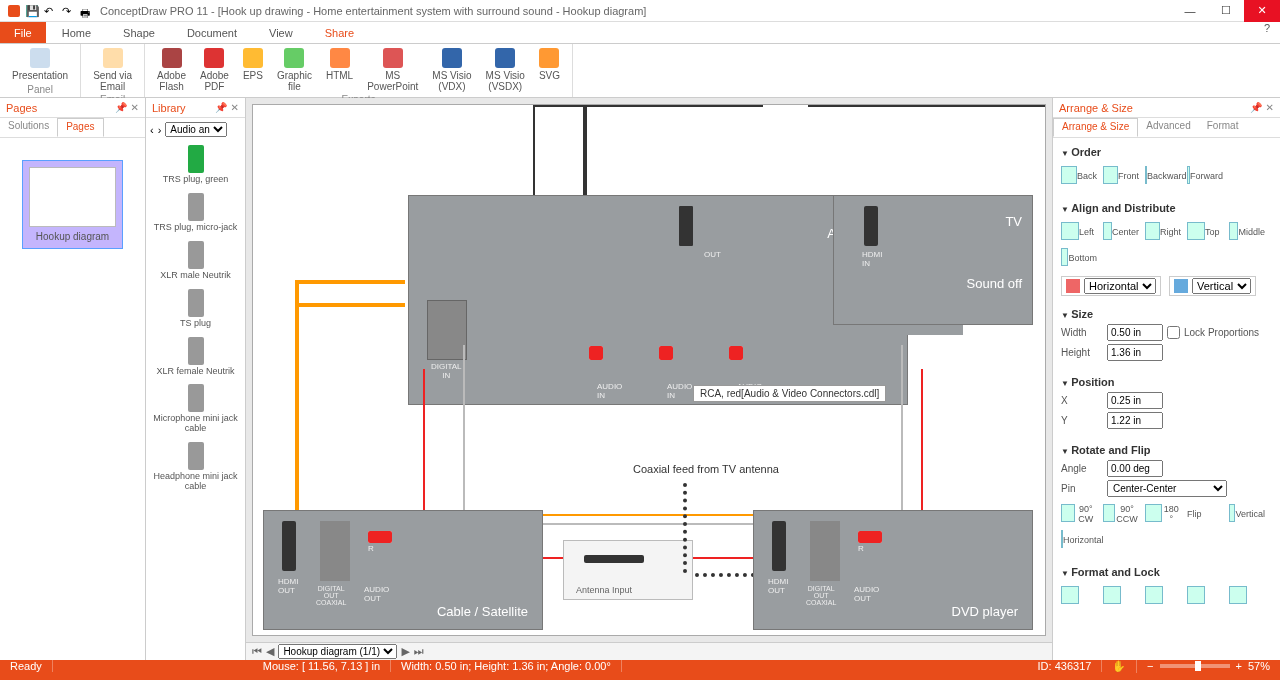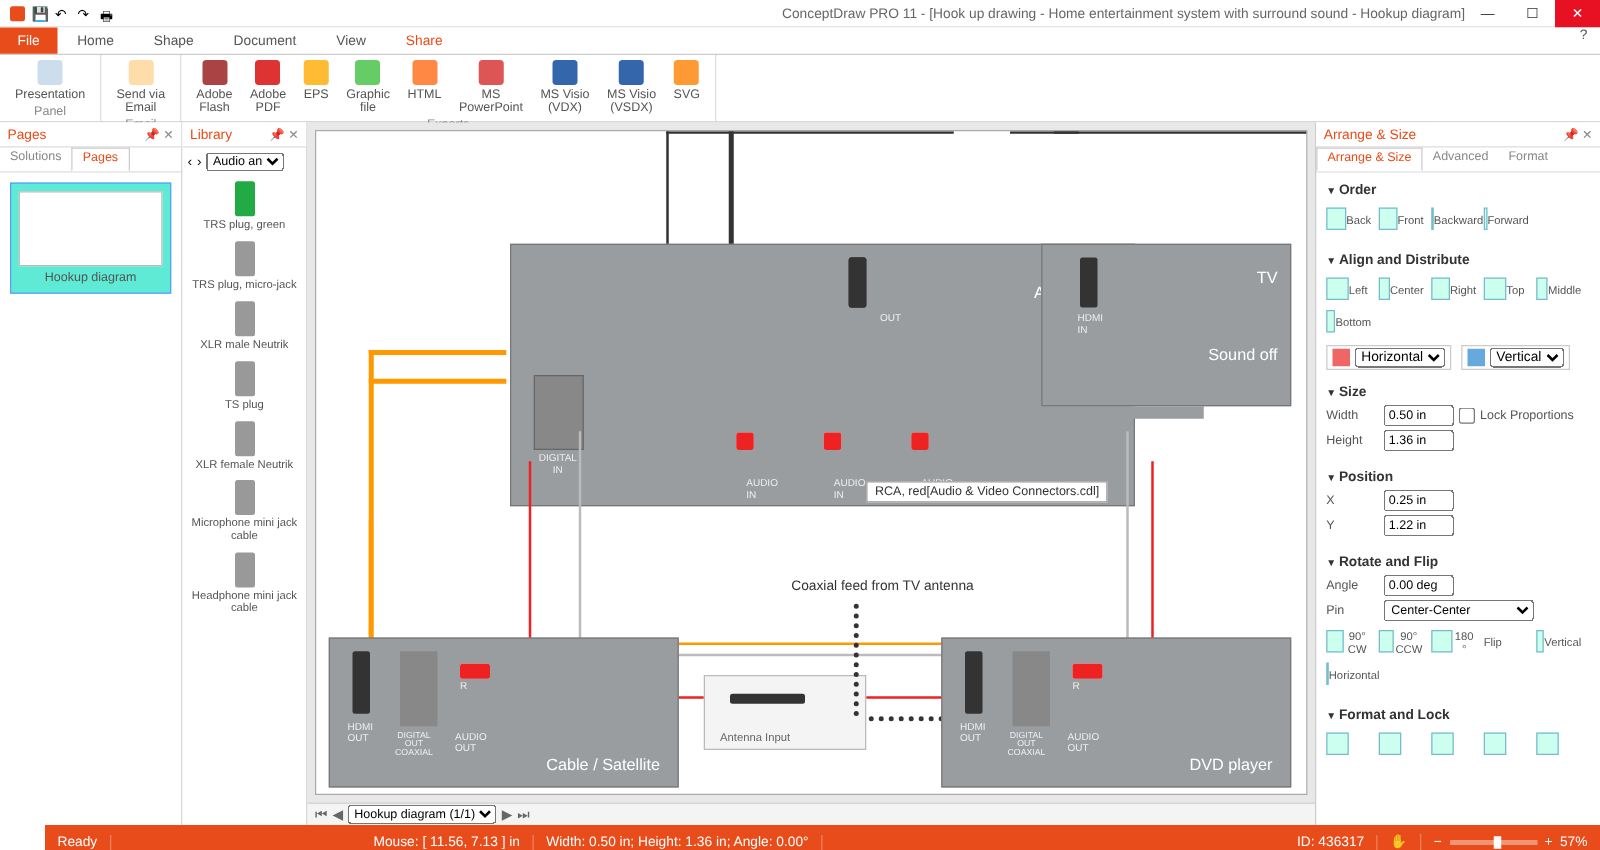--- a/index.html
+++ b/index.html
@@ -1,20 +1,20 @@
 <!DOCTYPE html>
 <html><head>
 <meta charset="utf-8">
 <style>
 * { margin:0; padding:0; box-sizing:border-box; font-family:"Segoe UI",Tahoma,sans-serif; font-size:11px; }
 body { width:1280px; height:680px; background:#fff; overflow:hidden; display:flex; flex-direction:column; }
 .titlebar { height:22px; background:#fff; display:flex; align-items:center; border-bottom:1px solid #ddd; }
 .titlebar .qat { display:flex; gap:6px; padding:0 8px; }
 .titlebar .qat span { width:12px; height:12px; display:inline-block; }
-.titlebar .title { flex:1; text-align:right; color:#666; }
+.titlebar .title { flex:1; text-align:left; color:#666; }
 .titlebar .winbtns { display:flex; }
 .titlebar .winbtns div { width:36px; height:22px; display:flex; align-items:center; justify-content:center; color:#333; }
 .titlebar .winbtns .close { background:#e81123; color:#fff; }
 
 .menutabs { height:22px; background:#fff; display:flex; align-items:stretch; border-bottom:1px solid #ccc; }
 .menutabs .file { background:#e84c1a; color:#fff; padding:0 14px; display:flex; align-items:center; }
 .menutabs .mt { padding:0 16px; display:flex; align-items:center; color:#555; }
 .menutabs .mt.active { color:#e84c1a; }
 .menutabs .help { margin-left:auto; padding:0 10px; color:#555; }
 
@@ -27,21 +27,21 @@
 .rgroup .grplbl { font-size:10px; color:#888; text-align:center; }
 
 .workarea { flex:1; display:flex; min-height:0; }
 .panel { background:#fff; display:flex; flex-direction:column; }
 .panel-head { height:20px; background:#fff; border-bottom:1px solid #ddd; display:flex; align-items:center; padding:0 6px; color:#e84c1a; }
 .panel-head .pin { margin-left:auto; color:#888; font-size:10px; }
 .leftpanel { width:146px; border-right:1px solid #ccc; }
 .subtabs { height:20px; display:flex; border-bottom:1px solid #ddd; }
 .subtabs div { padding:2px 8px; font-size:10px; color:#888; }
 .subtabs div.active { color:#e84c1a; border:1px solid #ccc; border-bottom:1px solid #fff; }
-.page-thumb { margin:8px; padding:6px; border:1px solid #5aa0ff; background:#5eead4; }
+.page-thumb { margin:22px; padding:6px; border:1px solid #5aa0ff; background:#c4b5fd; }
 .page-thumb .th { height:60px; background:#fff; border:1px solid #bbb; }
 .page-thumb .cap { text-align:center; font-size:10px; color:#555; margin-top:4px; }
 
 .libpanel { width:100px; border-right:1px solid #ccc; }
 .libhead { display:flex; align-items:center; padding:4px; gap:4px; }
 .libhead select { width:62px; font-size:10px; }
 .libitems { overflow:auto; flex:1; }
 .libitem { text-align:center; padding:4px 2px; }
 .libitem .lico { width:16px; height:28px; margin:0 auto 2px; background:#999; border-radius:2px; }
 .libitem .ltxt { font-size:9px; color:#555; line-height:1.1; }
@@ -70,21 +70,21 @@
 .rp-btn .bi { width:18px; height:18px; border:1px solid #7bc; background:#cfe; margin-bottom:2px; }
 .rp-btn .bl { font-size:9px; color:#555; text-align:center; }
 .rp-field { display:flex; align-items:center; gap:4px; margin:3px 0; }
 .rp-field label { width:42px; font-size:10px; color:#555; }
 .rp-field input[type=text] { width:56px; font-size:10px; padding:1px 2px; }
 .rp-field select { font-size:10px; padding:1px; }
 .distribute-row { display:flex; gap:8px; margin-top:4px; }
 .distribute-row .db { display:flex; align-items:center; gap:4px; border:1px solid #ccc; padding:1px 4px; }
 .distribute-row .dico { width:14px; height:14px; background:#e66; }
 
-.statusbar { height:20px; background:#e84c1a; color:#fff; display:flex; align-items:flex-end; font-size:10px;margin-left:36px; }
+.statusbar { height:20px; background:#e84c1a; color:#fff; display:flex; align-items:flex-start; font-size:10px; }
 .statusbar .sb { padding:0 10px; border-right:1px solid rgba(255,255,255,.3); }
 .statusbar .spacer { flex:1; }
 .statusbar .zoom { display:flex; align-items:center; gap:6px; padding:0 10px; }
 .statusbar .zbar { width:70px; height:4px; background:rgba(255,255,255,.4); position:relative; }
 .statusbar .zbar::after { content:""; position:absolute; left:50%; top:-3px; width:6px; height:10px; background:#fff; }
 </style>
 </head>
 <body>
 
 <div class="titlebar">

